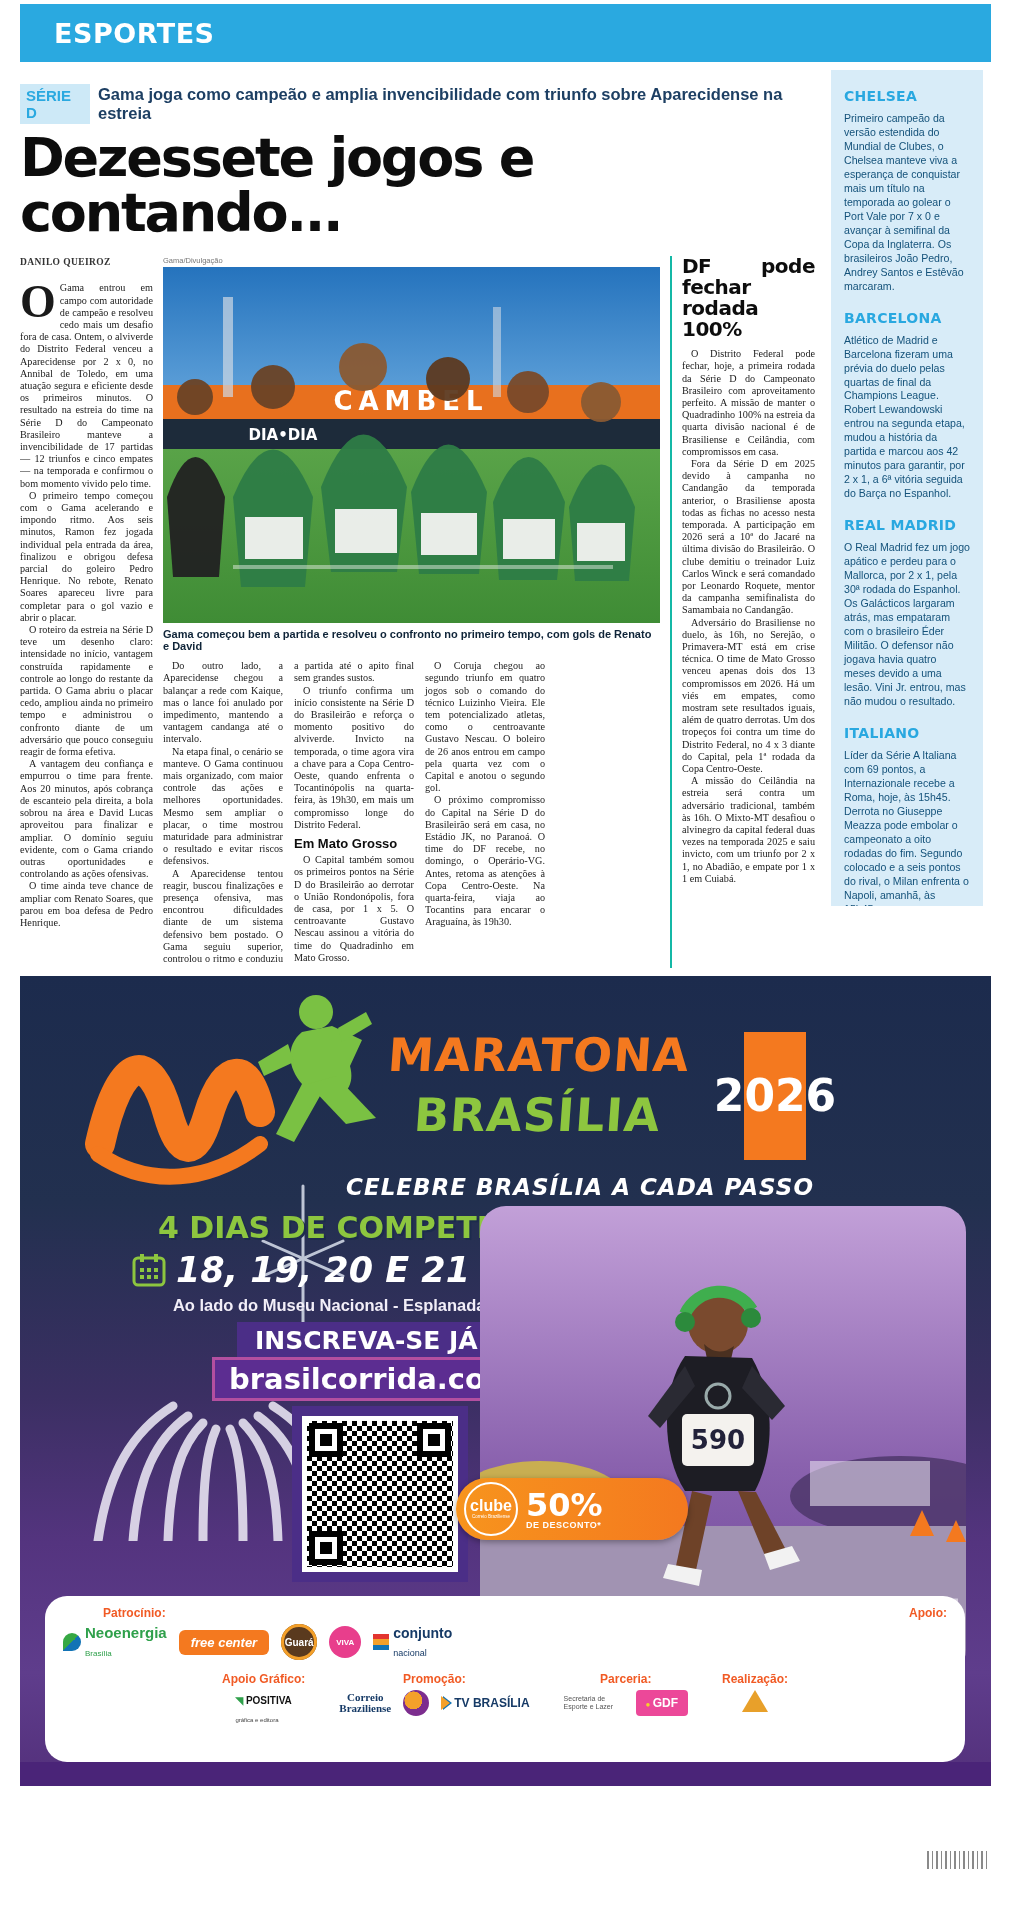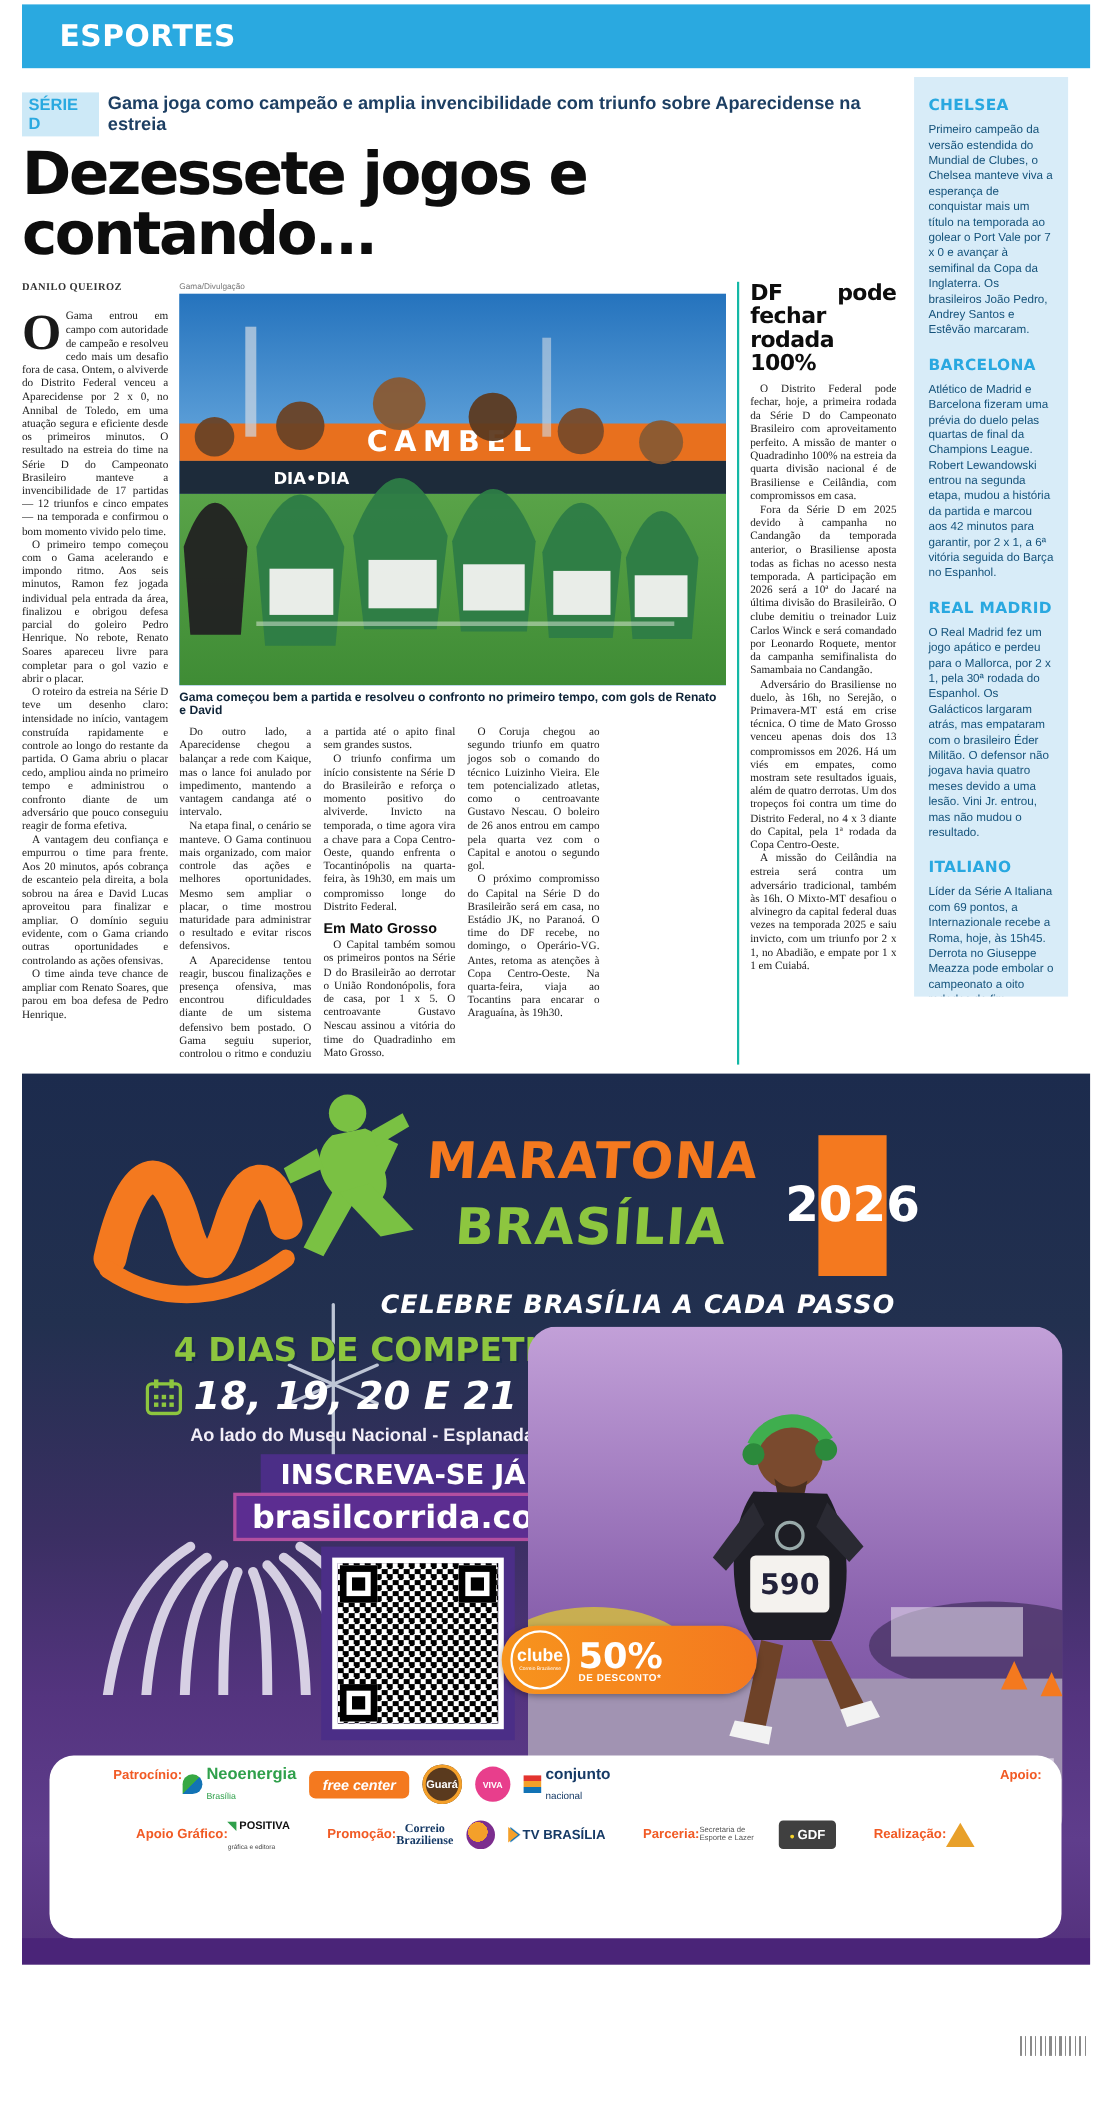--- a/index.html
+++ b/index.html
@@ -37,21 +37,21 @@
   .caption{font-size:11px;font-weight:700;color:#0f2438;padding:5px 0 0 0;}
   .flow{margin-top:8px;width:382px;height:312px;overflow:hidden;
         column-count:3;column-gap:11px;column-fill:auto;}
   .subhead{font-family:"Liberation Sans",sans-serif;font-size:13px;font-weight:800;
            margin:7px 0 4px 0;color:#0d0d0d;text-indent:0;}
   .df-col{width:146px;overflow:hidden;border-left:2px solid #14b8a6;padding-left:10px;box-sizing:border-box;}
   .df-title{margin:0 0 8px 0;font-size:20px;line-height:1.05;font-weight:800;color:#0d0d0d;
             font-family:"DejaVu Sans",sans-serif;letter-spacing:-.5px;}
 
   
-  .sidebar{width:140px;margin-top:6px;height:836px;background:#d8ecf8;box-sizing:border-box;
+  .sidebar{width:152px;margin-top:6px;height:836px;background:#d8ecf8;box-sizing:border-box;
            padding:18px 13px;overflow:hidden;}
   .sb-title{color:#29a8e0;font-weight:800;font-size:14px;letter-spacing:.3px;margin:0 0 8px 0;
             font-family:"DejaVu Sans",sans-serif;}
   .sb-body{color:#14527a;font-size:10.6px;line-height:1.32;margin:0 0 16px 0;font-weight:500;}
 
   
   .ad{position:relative;margin:8px 20px 0 20px;width:971px;height:810px;overflow:hidden;
       background:linear-gradient(180deg,#1c2b4d 0%,#22304f 28%,#3b2f63 52%,#54347f 70%,#5f3d8c 86%,#53307b 100%);}
   .abs{position:absolute;}
   .logo-word1{left:368px;top:52px;color:#f4791f;font-size:46px;font-weight:800;
@@ -86,21 +86,21 @@
                 display:flex;flex-direction:column;align-items:center;justify-content:center;color:#fff;}
   .clube-circle .c1{font-size:16px;font-weight:800;line-height:1;}
   .clube-circle .c2{font-size:4.5px;line-height:1.4;}
   .pct-wrap{display:flex;flex-direction:column;line-height:1;color:#fff;}
   .pct{font-size:32px;font-weight:800;font-family:"DejaVu Sans",sans-serif;}
   .off{font-size:9px;font-weight:700;letter-spacing:.5px;}
   .sponsor-card{left:25px;top:620px;width:920px;height:166px;background:#fff;border-radius:22px;z-index:2;
                 box-sizing:border-box;padding:8px 18px;}
   .sp-label{color:#f15a24;font-weight:800;font-size:12px;margin:2px 0 4px 0;}
   .sp-row{display:flex;}
-  .sp-group{display:flex;flex-direction:row;}
+  .sp-group{display:flex;flex-direction:column;}
   .chips{display:flex;align-items:center;gap:12px;}
   .chip{display:flex;align-items:center;gap:4px;}
   .neo-ico{width:18px;height:18px;border-radius:50% 50% 50% 0;background:linear-gradient(135deg,#36a843 50%,#1273b5 50%);}
   .neo-txt{color:#2fa04b;font-weight:800;font-size:15px;line-height:1;}
   .neo-sub{color:#2fa04b;font-size:8px;}
   .fc-pill{background:#f4791f;color:#fff;font-style:italic;font-weight:800;font-size:13px;
            padding:5px 12px;border-radius:6px;}
   .guara{width:36px;height:36px;border-radius:50%;background:#5a3a1e;color:#fff;display:flex;align-items:center;
          justify-content:center;font-size:10px;font-weight:800;box-shadow:inset 0 0 0 3px #f4a02a;}
   .viva{width:32px;height:32px;border-radius:50%;background:#e83e8c;color:#fff;display:flex;align-items:center;
@@ -121,21 +121,21 @@
   .guanabara{font-size:10px;font-weight:800;color:#666;letter-spacing:.5px;border-top:2px solid #999;padding-top:2px;}
   .positiva{font-size:10px;font-weight:800;color:#111;line-height:1;}
   .positiva:before{content:"◥ ";color:#2fa04b;}
   .positiva-sub{font-size:6px;color:#444;}
   .correio{font-family:"Liberation Serif",serif;font-weight:700;color:#163a66;font-size:11px;line-height:1;text-align:center;}
   .clubinho{width:26px;height:26px;border-radius:50%;background:radial-gradient(circle at 40% 40%,#f4a02a 40%,#7c2d8e 41%);}
   .tvb-ico{width:0;height:0;border-left:9px solid #f4a02a;border-top:7px solid transparent;border-bottom:7px solid transparent;
            filter:drop-shadow(2px 0 0 #1273b5);}
   .tvb{font-size:12px;font-weight:800;color:#163a66;}
   .secretaria{font-size:7px;color:#555;line-height:1.2;width:60px;}
-  .gdf{background:#404040;color:#fff;font-weight:800;font-size:12px;padding:6px 10px;border-radius:4px;}
+  .gdf{background:#ec4899;color:#fff;font-weight:800;font-size:12px;padding:6px 10px;border-radius:4px;}
   .gdf:before{content:"● ";color:#f4d22a;font-size:8px;}
   .tri{width:0;height:0;border-left:13px solid transparent;border-right:13px solid transparent;
        border-bottom:22px solid #e8a02a;position:relative;}
   .ad-bottom-bar{left:0;bottom:0;width:100%;height:24px;background:#4a2478;}
 
   .print-marks{position:absolute;right:22px;top:1851px;width:62px;height:18px;
                background:repeating-linear-gradient(90deg,#8a8a8a 0 2px,transparent 2px 5px,#8a8a8a 5px 6px,transparent 6px 9px);}
 </style>
 </head>
 <body>

